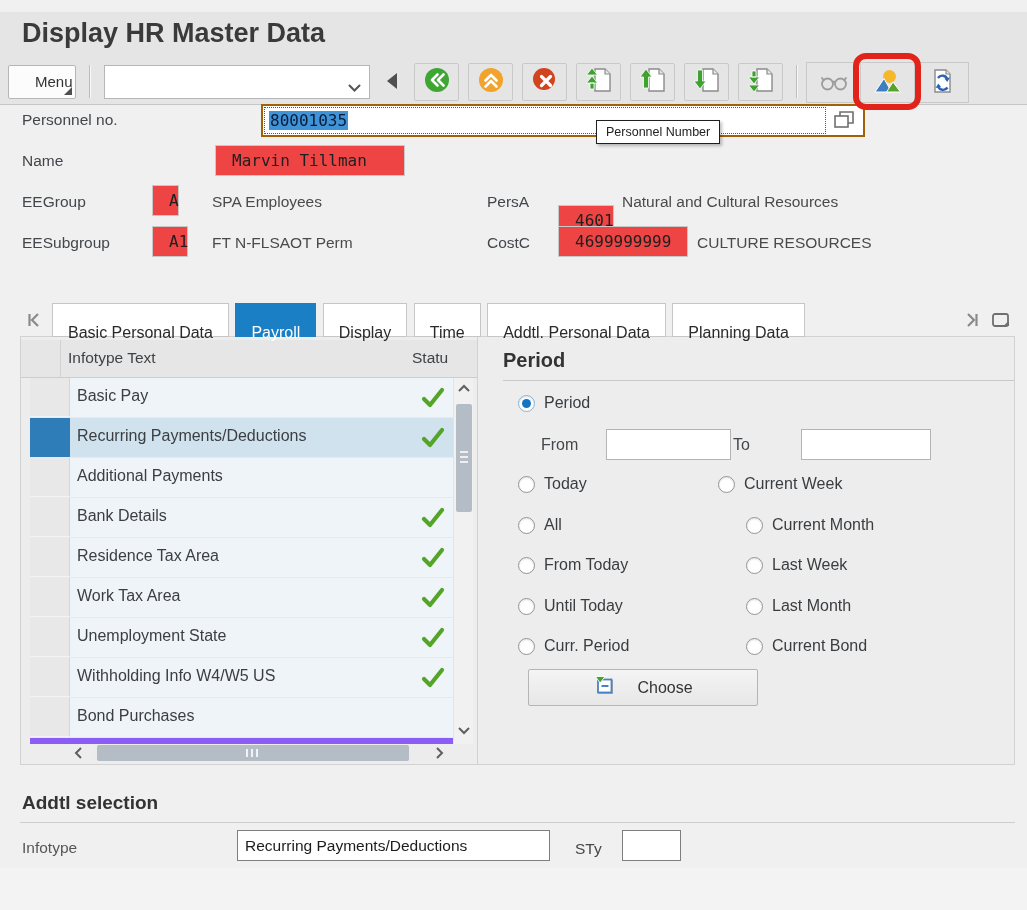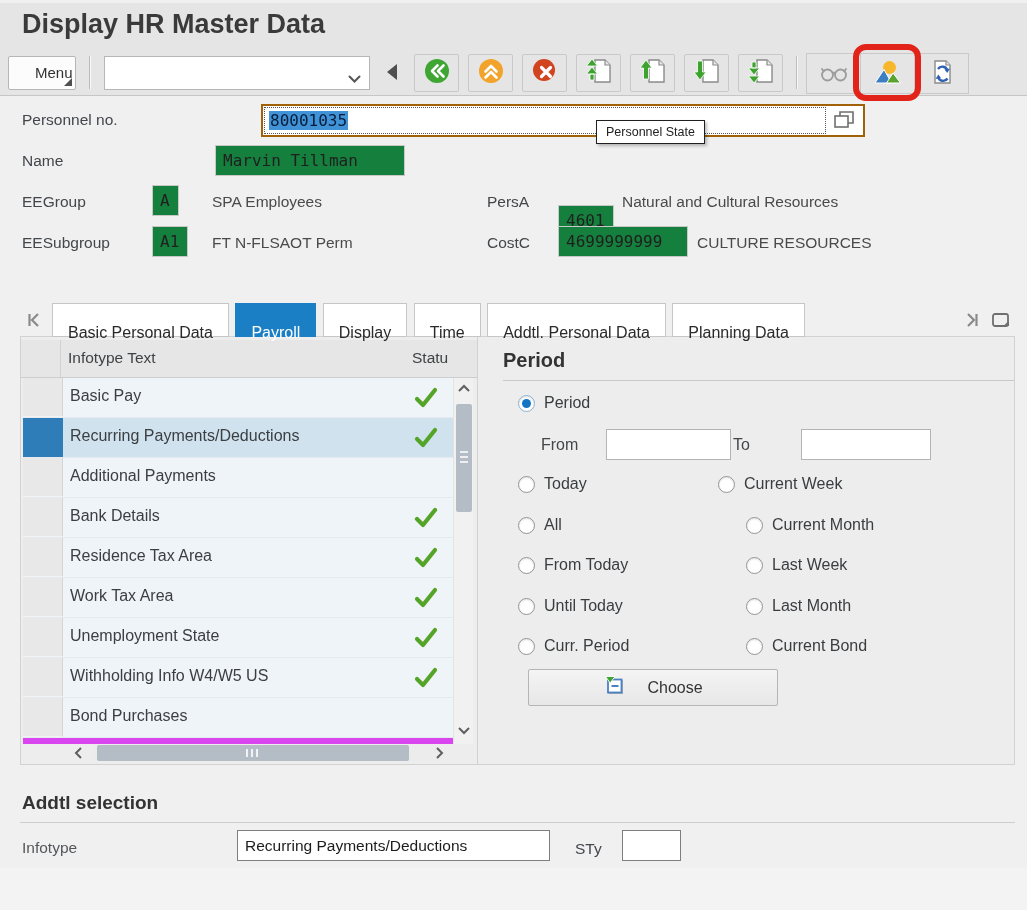--- a/index.html
+++ b/index.html
@@ -1,51 +1,51 @@
 <!DOCTYPE html>
 <html><head>
 <meta charset="utf-8">
 <style>
   html,body{margin:0;padding:0;background:#d8d8d8;}
   .screen{position:relative;width:1027px;height:910px;background:#f0f0f0;overflow:hidden;
           font-family:"Liberation Sans",sans-serif;color:#333;}
   
-  .topband{position:absolute;left:0;top:3px;width:1027px;height:93px;background:#e5e5e5;border-bottom:1px solid #c6c6c6;box-sizing:border-box;}
+  .topband{position:absolute;left:0;top:12px;width:1027px;height:93px;background:#e5e5e5;border-bottom:1px solid #c6c6c6;box-sizing:border-box;}
   .title{position:absolute;left:22px;top:6px;font-size:27px;font-weight:bold;color:#3a3a3a;}
   .menu-btn{position:absolute;left:8px;top:53px;width:68px;height:34px;background:#fcfcfc;border:1px solid #b6b6b6;border-radius:2px;box-sizing:border-box;font-size:15px;color:#333;text-align:left;padding-left:26px;line-height:31px;}
   .menu-corner{position:absolute;right:3px;bottom:3px;width:0;height:0;border-left:8px solid transparent;border-bottom:8px solid #4f4f4f;}
   .tsep{position:absolute;top:53px;height:33px;width:1px;background:#bdbdbd;box-shadow:1px 0 0 #f7f7f7;}
   .combo{position:absolute;left:104px;top:53px;width:266px;height:34px;background:#fff;border:1px solid #b6b6b6;box-sizing:border-box;}
   .combo input{position:absolute;left:4px;top:3px;width:230px;height:24px;border:none;outline:none;font-size:15px;background:transparent;}
   .combo .chev{position:absolute;right:8px;top:13px;}
   .collapse-tri{position:absolute;left:387px;top:61px;width:0;height:0;border-top:8px solid transparent;border-bottom:8px solid transparent;border-right:10px solid #4f4f4f;}
   .tbtn{position:absolute;top:51px;width:45px;height:38px;border:1px solid #c9c9c9;border-radius:2px;display:flex;align-items:center;justify-content:center;background:transparent;box-sizing:border-box;}
   .gcell{position:absolute;top:50px;width:55px;height:41px;border:1px solid #c9c9c9;display:flex;align-items:center;justify-content:center;box-sizing:border-box;}
   .redbox{position:absolute;left:853px;top:41px;width:68px;height:57px;border:6px solid #e2231a;border-radius:13px;box-sizing:border-box;z-index:40;}
   
   .flabel{position:absolute;font-size:15.5px;color:#43464a;}
   .fdesc{position:absolute;font-size:15.5px;color:#4a4a4a;}
   .pfield{position:absolute;left:215px;top:104px;width:604px;height:33px;background:#fff;border:2px solid #a16207;box-sizing:border-box;margin-left:46px;}
   .pfocus{position:absolute;left:2px;top:2px;right:38px;bottom:2px;outline:1px dotted #555;}
   .pvalue{position:absolute;left:6px;top:5px;font-family:"DejaVu Sans Mono",monospace;font-size:16px;}
   .selhl{background:#3f93d6;color:#081c3a;padding:0 1px;}
   .mcode{position:absolute;right:5px;top:3px;}
   .tooltip{position:absolute;left:596px;top:120px;background:#fff;border:1px solid #1f1f1f;font-size:12.5px;color:#222;padding:4px 9px 4px 9px;box-shadow:2px 2px 3px rgba(0,0,0,.25);z-index:30;white-space:nowrap;}
-  .robox{position:absolute;background:#15803d;border:1px solid #c8c8c8;box-sizing:border-box;font-family:"DejaVu Sans Mono",monospace;font-size:16px;color:#1f1f1f;display:flex;align-items:center;padding-left:7px;}
+  .robox{position:absolute;background:#ef4444;border:1px solid #c8c8c8;box-sizing:border-box;font-family:"DejaVu Sans Mono",monospace;font-size:16px;color:#1f1f1f;display:flex;align-items:center;padding-left:16px;}
   
   .tabrow{position:absolute;left:52px;top:303px;white-space:nowrap;z-index:5;}
   .tab{display:inline-block;height:34px;line-height:33px;padding:12px 15px;font-size:16px;background:#fff;border:1px solid #c6c6c6;color:#2a2a2a;margin-right:2px;box-sizing:border-box;vertical-align:top;}
   .tab.active{background:#1a7fc4;border-color:#1a7fc4;color:#fff;}
   .tabico{position:absolute;top:310px;}
   
   .panel{position:absolute;left:20px;top:336px;width:995px;height:429px;background:#ededed;border:1px solid #d2d2d2;box-sizing:border-box;}
   .thead{position:absolute;left:0;top:3px;width:456px;height:38px;background:#e6e6e6;border-bottom:1px solid #cdcdcd;box-sizing:border-box;}
   .thead .selhead{position:absolute;left:0;top:0;width:40px;height:100%;border-right:1px solid #d2d2d2;box-sizing:border-box;}
   .thead .hlabel{position:absolute;top:9px;font-size:15.5px;color:#3f4245;}
-  .trows{position:absolute;left:2px;top:41px;width:432px;height:366px;background:#d946ef;}
+  .trows{position:absolute;left:9px;top:41px;width:432px;height:366px;background:#8b5cf6;}
   .trow{position:relative;height:40px;background:#eff4f9;border-bottom:1px solid #e4eaef;box-sizing:border-box;}
   .trow .selcell{position:absolute;left:0;top:0;width:40px;height:100%;background:#e8e8e8;border-right:1px solid #d5d5d5;border-bottom:1px solid #f3f3f3;box-sizing:border-box;}
   .trow .rlabel{position:absolute;left:47px;top:9px;font-size:16px;color:#3b3e42;}
   .trow .check{position:absolute;left:390px;top:7px;}
   .trow.sel{background:#cfe2ee;}
   .trow.sel .selcell{background:#2e7cb8;border-color:#2e7cb8;}
   .vsb{position:absolute;left:432px;top:41px;width:20px;height:366px;background:#f1f1f1;border-left:1px solid #e3e3e3;box-sizing:border-box;}
   .vthumb{position:absolute;left:2px;top:26px;width:16px;height:108px;background:#b4bdc6;border-radius:2px;}
   .tborder{position:absolute;left:456px;top:0;width:1px;height:427px;background:#d2d2d2;}
   .htrack{position:absolute;left:70px;top:408px;width:350px;height:16px;background:#ececec;}
@@ -53,21 +53,21 @@
   .sarrow{position:absolute;display:flex;align-items:center;justify-content:center;}
   
   .pheading{position:absolute;left:482px;top:12px;font-size:20px;font-weight:bold;color:#333;}
   .prule{position:absolute;left:482px;top:43px;width:511px;height:1px;background:#c9c9c9;}
   .pradio{position:absolute;display:flex;align-items:center;}
   .rcirc{width:17px;height:17px;border-radius:50%;background:#fff;border:1px solid #949494;box-sizing:border-box;box-shadow:inset 0 1px 2px rgba(0,0,0,.12);flex:0 0 auto;}
   .pradio.sel .rcirc{border-color:#8ab2cf;position:relative;}
   .pradio.sel .rcirc::after{content:"";position:absolute;left:3px;top:3px;width:9px;height:9px;border-radius:50%;background:#1474c4;}
   .rlab{margin-left:9px;font-size:16px;color:#3a3d40;}
   .winput{position:absolute;height:31px;background:#fff;border:1px solid #b4b4b4;box-sizing:border-box;font-size:15px;padding:0 5px;outline:none;}
-  .choose-btn{position:absolute;left:507px;top:332px;width:250px;height:37px;background:linear-gradient(#f4f4f4,#e7e7e7);border:1px solid #b5b5b5;border-radius:2px;box-sizing:border-box;display:flex;align-items:center;justify-content:center;gap:20px;font-size:16px;color:#333;}
+  .choose-btn{position:absolute;left:507px;top:332px;width:230px;height:37px;background:linear-gradient(#f4f4f4,#e7e7e7);border:1px solid #b5b5b5;border-radius:2px;box-sizing:border-box;display:flex;align-items:center;justify-content:center;gap:20px;font-size:16px;color:#333;}
   
   .dsheading{position:absolute;left:22px;top:792px;font-size:19px;font-weight:bold;color:#333;}
   .dsrule{position:absolute;left:20px;top:822px;width:995px;height:1px;background:#cecece;}
   .dsinput{position:absolute;height:31px;background:#fff;border:1px solid #7e7e7e;box-sizing:border-box;font-size:15.5px;color:#1c1c1c;display:flex;align-items:center;padding-left:7px;}
   
   .footer{position:absolute;left:0;top:868px;width:1027px;height:42px;background:#f3f3f3;}
 </style>
 </head>
 <body>
 
@@ -198,21 +198,21 @@
   <div class="pfield">
     <div class="pfocus"></div>
     <div class="pvalue"><span class="selhl">80001035</span></div>
     <span class="mcode">
       <svg width="26" height="24" viewBox="0 0 26 24">
           <path d="M8 7 V3 H21 V14 H16" fill="#fff" stroke="#6f6f6f" stroke-width="1.6"></path>
           <rect x="3" y="7" width="13" height="11" fill="#fff" stroke="#6f6f6f" stroke-width="1.6"></rect>
         </svg>
     </span>
   </div>
-  <div class="tooltip">Personnel State</div>
+  <div class="tooltip">Personnel Number</div>
 
   <div class="flabel" style="left:22px;top:152px;">Name</div>
   <div class="robox" style="left:215px;top:145px;width:190px;height:31px;">
       <span>Marvin Tillman</span>
     </div>
 
   <div class="flabel" style="left:22px;top:193px;">EEGroup</div>
   <div class="robox" style="left:152px;top:185px;width:27px;height:31px;">
       <span>A</span>
     </div>

